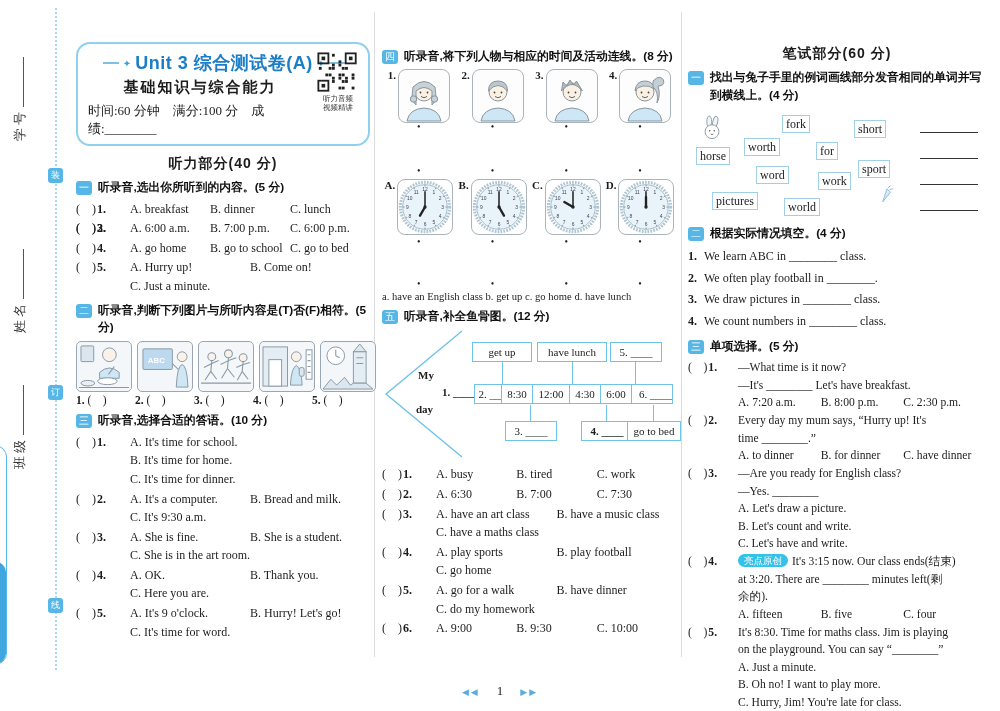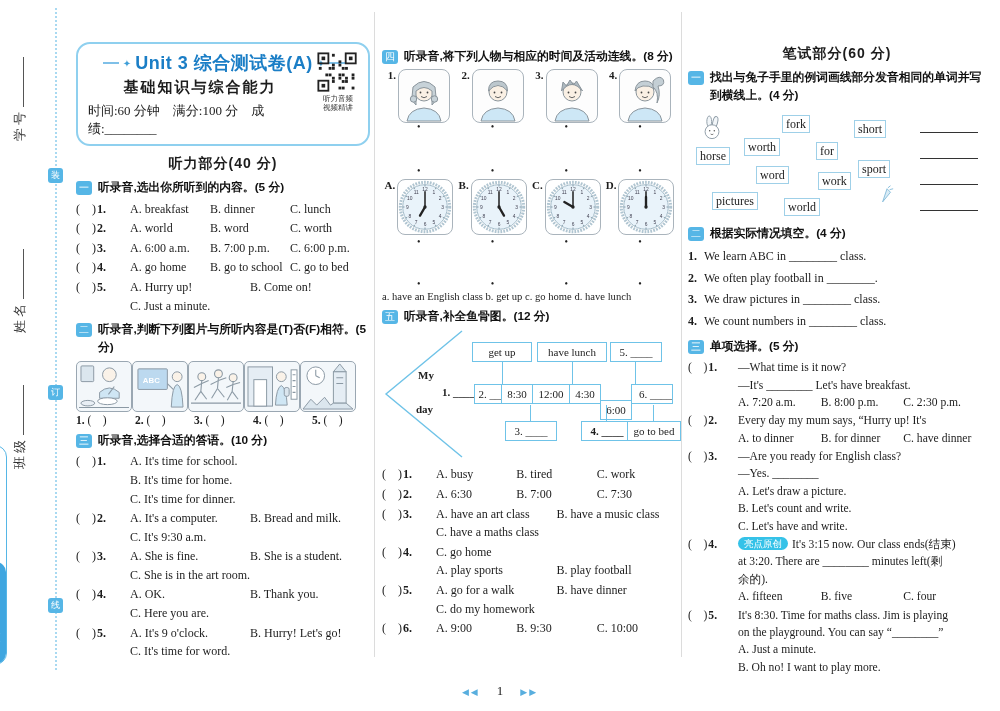--- a/index.html
+++ b/index.html
@@ -46,21 +46,21 @@
              border-radius:3px;font-size:10px;line-height:14px;text-align:center;font-weight:normal;}
   .q{position:relative;padding-left:54px;font-size:12px;line-height:1.55;margin:1px 0;}
   .qpre{position:absolute;left:0;top:0;}
   .qnum{margin-left:1px;}
   .optrow{display:flex;}
   .opt{flex:1;white-space:nowrap;}
   .qtext{white-space:nowrap;}
   .hl-badge{display:inline-block;background:#35c2e8;color:#fff;font-family:"Liberation Sans",sans-serif;
             font-size:9.5px;line-height:13px;padding:0 6px;border-radius:8px;margin-right:4px;vertical-align:1px;}
   
-  .imgrow{display:flex;margin:4px 0 2px;}
+  .imgrow{display:flex;gap:5px;margin:4px 0 2px;}
   .pic{width:54px;height:49px;border:1.4px solid #9aa7b2;border-radius:5px;background:#f3f7fa;overflow:hidden;flex:0 0 auto;}
   .pic svg{width:100%;height:100%;display:block;}
   .ansrow{display:flex;gap:5px;font-size:11.5px;margin:1px 0 2px;}
   .anscell{width:54px;white-space:nowrap;flex:0 0 auto;}
   
   .prow,.crow{display:flex;margin:2px 0 0;}
   .pcell,.ccell{width:25%;display:flex;align-items:flex-start;justify-content:center;gap:2px;}
   .pnum{font-weight:bold;font-size:11px;}
   .pbox{width:50px;height:52px;border:1.2px solid #aab4bc;border-radius:8px;background:#fdfdfd;overflow:hidden;}
   .pbox svg{width:100%;height:100%;display:block;}
@@ -171,25 +171,20 @@
         <div class="q">
           <span class="qpre"><span>(&nbsp;&nbsp;&nbsp;&nbsp;)</span><b class="qnum">1.</b></span>
           <div class="optrow">
             <span class="opt">A. breakfast</span>
             <span class="opt">B. dinner</span>
             <span class="opt">C. lunch</span>
           </div>
         </div>
         <div class="q">
           <span class="qpre"><span>(&nbsp;&nbsp;&nbsp;&nbsp;)</span><b class="qnum">2.</b></span>
-          <div class="optrow">
-            <span class="opt">A. world</span>
-            <span class="opt">B. word</span>
-            <span class="opt">C. worth</span>
-          </div>
         </div>
         <div class="q">
           <span class="qpre"><span>(&nbsp;&nbsp;&nbsp;&nbsp;)</span><b class="qnum">3.</b></span>
           <div class="optrow">
             <span class="opt">A. 6:00 a.m.</span>
             <span class="opt">B. 7:00 p.m.</span>
             <span class="opt">C. 6:00 p.m.</span>
           </div>
         </div>
         <div class="q">
@@ -593,21 +588,21 @@
           <svg class="tri" viewBox="0 0 82 130">
   <polyline points="80,2 4,65 80,128" fill="none" stroke="#6fc3e8" stroke-width="1.4"></polyline>
           </svg>
           <span class="fishtxt" style="left: 36px; top: 40px;">My</span>
           <span class="fishtxt" style="left: 12px; top: 57px; margin-left: 48px;">1. ____</span>
           <span class="fishtxt" style="left: 34px; top: 74px;">day</span>
           <div class="fbox" style="left: 92px; top: 55px; width: 40px;">2. ____</div>
           <div class="fbox" style="left: 119px; top: 55px; width: 30px;">8:30</div>
           <div class="fbox" style="left: 150px; top: 55px; width: 36px;">12:00</div>
           <div class="fbox" style="left: 187px; top: 55px; width: 30px;">4:30</div>
-          <div class="fbox" style="left: 218px; top: 55px; width: 30px; margin-top: 16px;">6:00</div>
+          <div class="fbox" style="left: 218px; top: 55px; width: 30px;">6:00</div>
           <div class="fbox" style="left: 249px; top: 55px; width: 40px; text-align: right;">6. ____</div>
           <div class="fbox" style="left: 90px; top: 13px; width: 58px;">get up</div>
           <div class="fline" style="left: 120px; top: 32px; height: 23px;"></div>
           <div class="fbox" style="left: 155px; top: 13px; width: 68px;">have lunch</div>
           <div class="fline" style="left: 190px; top: 32px; height: 23px;"></div>
           <div class="fbox" style="left: 228px; top: 13px; width: 50px;">5. ____</div>
           <div class="fline" style="left: 253px; top: 32px; height: 23px;"></div>
           <div class="fbox" style="left: 123px; top: 92px; width: 50px;">3. ____</div>
           <div class="fline" style="left: 148px; top: 76px; height: 16px;"></div>
           <div class="fbox" style="left: 199px; top: 92px; width: 50px; font-weight: bold;">4. ____</div>
@@ -637,25 +632,25 @@
             <span class="opt">A. have an art class</span>
             <span class="opt">B. have a music class</span>
           </div>
           <div class="optrow">
             <span class="opt">C. have a maths class</span>
           </div>
         </div>
         <div class="q">
           <span class="qpre"><span>(&nbsp;&nbsp;&nbsp;&nbsp;)</span><b class="qnum">4.</b></span>
           <div class="optrow">
-            <span class="opt">C. go home</span>
-          </div>
-          <div class="optrow">
             <span class="opt">A. play sports</span>
             <span class="opt">B. play football</span>
+          </div>
+          <div class="optrow">
+            <span class="opt">C. go home</span>
           </div>
         </div>
         <div class="q">
           <span class="qpre"><span>(&nbsp;&nbsp;&nbsp;&nbsp;)</span><b class="qnum">5.</b></span>
           <div class="optrow">
             <span class="opt">A. go for a walk</span>
             <span class="opt">B. have dinner</span>
           </div>
           <div class="optrow">
             <span class="opt">C. do my homework</span>
@@ -721,20 +716,21 @@
           <div class="qtext"><span>—It's ________ Let's have breakfast.</span></div>
           <div class="optrow">
             <span class="opt">A. 7:20 a.m.</span>
             <span class="opt">B. 8:00 p.m.</span>
             <span class="opt">C. 2:30 p.m.</span>
           </div>
         </div>
         <div class="q">
           <span class="qpre"><span>(&nbsp;&nbsp;&nbsp;&nbsp;)</span><b class="qnum">2.</b></span>
           <div class="qtext"><span>Every day my mum says, “Hurry up! It's</span></div>
+          <div class="qtext"><span>time ________.”</span></div>
           <div class="optrow">
             <span class="opt">A. to dinner</span>
             <span class="opt">B. for dinner</span>
             <span class="opt">C. have dinner</span>
           </div>
         </div>
         <div class="q">
           <span class="qpre"><span>(&nbsp;&nbsp;&nbsp;&nbsp;)</span><b class="qnum">3.</b></span>
           <div class="qtext"><span>—Are you ready for English class?</span></div>
           <div class="qtext"><span>—Yes. ________</span></div>
@@ -761,20 +757,23 @@
         </div>
         <div class="q">
           <span class="qpre"><span>(&nbsp;&nbsp;&nbsp;&nbsp;)</span><b class="qnum">5.</b></span>
           <div class="qtext"><span>It's 8:30. Time for maths class. Jim is playing</span></div>
           <div class="qtext"><span>on the playground. You can say “________”</span></div>
           <div class="optrow">
             <span class="opt">A. Just a minute.</span>
           </div>
           <div class="optrow">
             <span class="opt">B. Oh no! I want to play more.</span>
+          </div>
+          <div class="optrow">
+            <span class="opt">C. Hurry, Jim! You're late for class.</span>
           </div>
         </div>
       </div>
   </div>
 
   <div class="footer">
     <span class="nav">◀◀</span>
     <span class="pagenum">1</span>
     <span class="nav">▶▶</span>
   </div>

